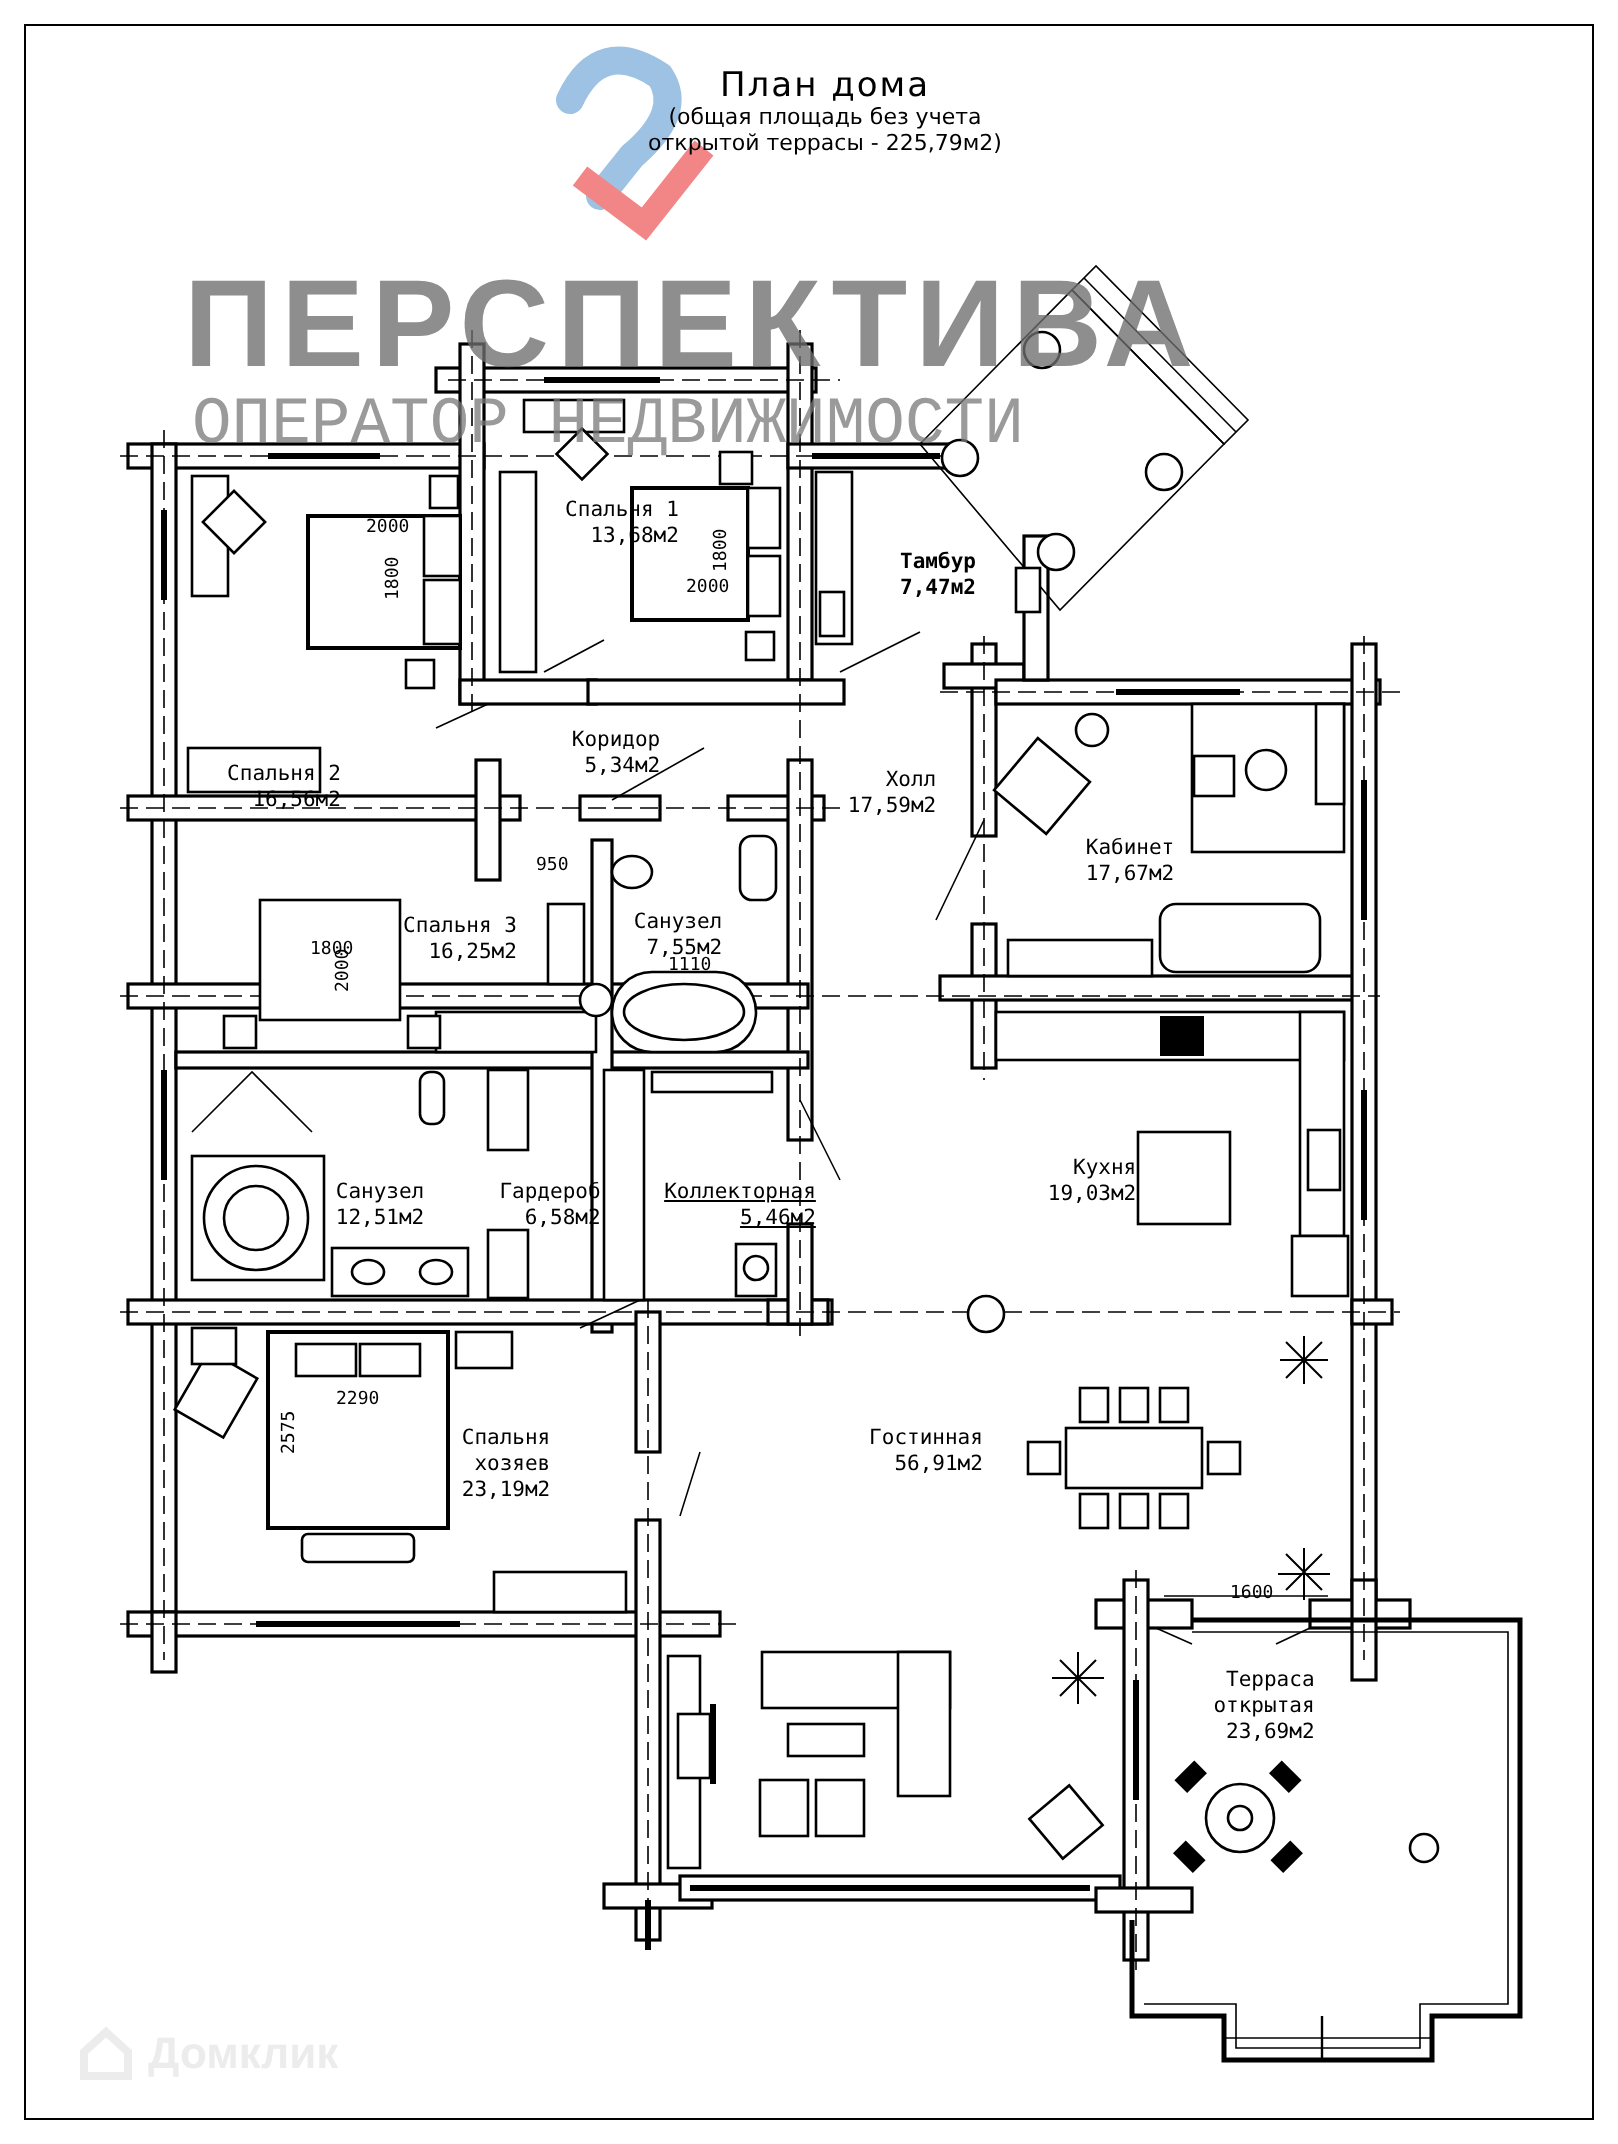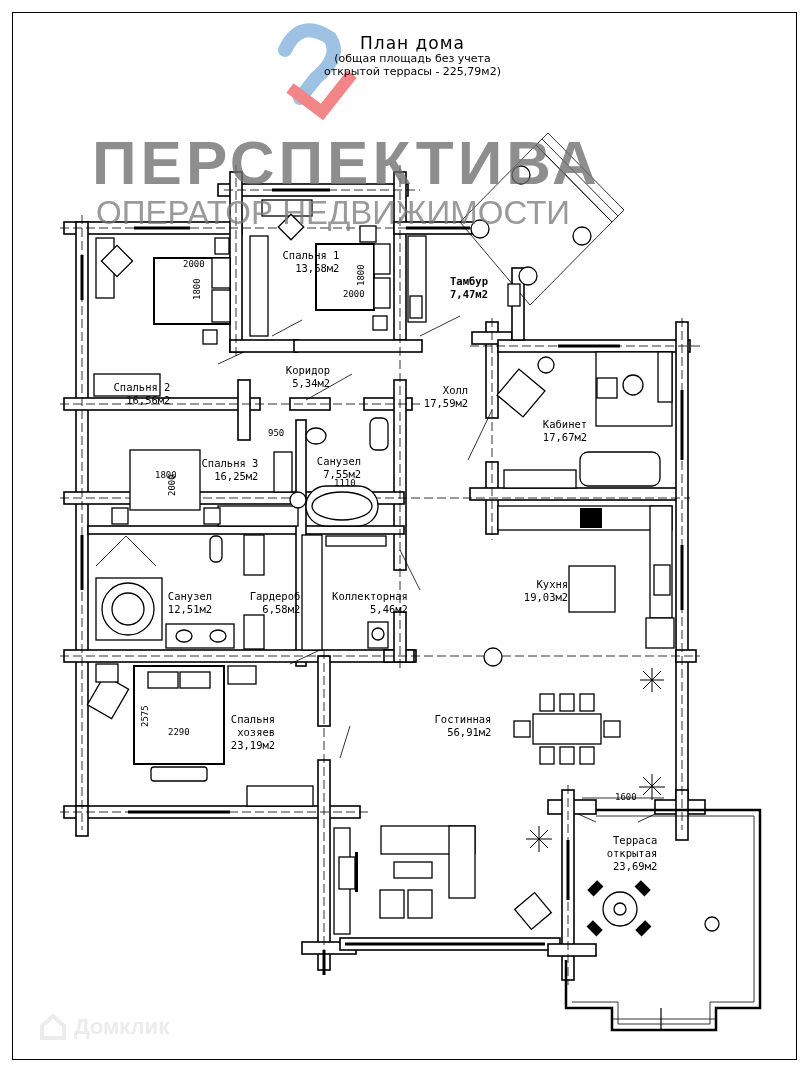--- a/index.html
+++ b/index.html
@@ -3,21 +3,21 @@
 <meta charset="utf-8">
 <style>
   html, body { margin: 0; padding: 0; background: #ffffff; }
   body { width: 809px; height: 1072px; position: relative; overflow: hidden; font-family: "DejaVu Sans", sans-serif; }
   #plan { position: absolute; left: 0; top: 0; width: 809px; height: 1072px; }
   .frame { position: absolute; left: 12px; top: 12px; width: 785px; height: 1048px; border: 1px solid #000; box-sizing: border-box; }
   .title { position: absolute; left: 0; width: 809px; text-align: center; font-family: "DejaVu Sans", sans-serif; color: #000; }
   .title-main { top: 33px; font-size: 17px; letter-spacing: 1px; padding-left: 8px; }
   .title-sub { top: 52px; font-size: 11px; line-height: 13px; padding-left: 8px; }
   .wm-big { position: absolute; left: 92px; top: 132px; font-family: "Liberation Sans", sans-serif; font-weight: bold; font-size: 62px; letter-spacing: 4px; color: rgba(110,110,110,0.78); line-height: 1; }
-  .wm-small { position: absolute; left: 96px; top: 196px; font-family: Liberation Sans, sans-serif; font-size: 33px; letter-spacing: 0px; color: rgba(120,120,120,0.75); line-height: 1; }
+  .wm-small { position: absolute; left: 96px; top: 196px; font-family: Liberation Mono, monospace; font-size: 33px; letter-spacing: 0px; color: rgba(120,120,120,0.75); line-height: 1; }
   .domclick { position: absolute; left: 38px; top: 1012px; font-family: "Liberation Sans", sans-serif; font-weight: bold; font-size: 22px; color: rgba(235,235,235,0.95); display: flex; align-items: center; gap: 6px; }
   .domclick svg { width: 30px; height: 30px; }
   .room { position: absolute; text-align: right; font-family: "DejaVu Sans Mono", monospace; font-size: 10.5px; line-height: 13px; color: #000; white-space: nowrap; transform: translateX(-50%); }
   .dim { position: absolute; font-family: "DejaVu Sans Mono", monospace; font-size: 9px; color: #000; line-height: 1; }
   .dim.v { transform: rotate(-90deg); transform-origin: left top; }
 </style>
 </head>
 <body>
 
 <div class="frame"></div>
@@ -323,21 +323,21 @@
   <div>7,55м2</div>
 </div>
 <div class="room" style="left:190px; top:590px;">
   <div>Санузел</div>
   <div>12,51м2</div>
 </div>
 <div class="room" style="left:275px; top:590px;">
   <div>Гардероб</div>
   <div>6,58м2</div>
 </div>
-<div class="room" style="left:370px; top:590px;">
+<div class="room" style="left:370px; top:590px;text-decoration:underline;">
   <div>Коллекторная</div>
   <div>5,46м2</div>
 </div>
 <div class="room" style="left:546px; top:578px;">
   <div>Кухня</div>
   <div>19,03м2</div>
 </div>
 <div class="room" style="left:253px; top:713px;">
   <div>Спальня</div>
   <div>хозяев</div>
@@ -354,15 +354,15 @@
 </div>
 
 <div class="dim" style="left:183px; top:260px;">2000</div>
 <div class="dim v" style="left:193px; top:300px;">1800</div>
 <div class="dim" style="left:343px; top:290px;">2000</div>
 <div class="dim v" style="left:357px; top:286px;">1800</div>
 <div class="dim" style="left:155px; top:471px;">1800</div>
 <div class="dim v" style="left:168px; top:496px;">2000</div>
 <div class="dim" style="left:268px; top:429px;">950</div>
 <div class="dim" style="left:334px; top:479px;">1110</div>
-<div class="dim" style="left:168px; top:728px;">2290</div>
+<div class="dim" style="left:168px; top:696px;">2290</div>
 <div class="dim v" style="left:141px; top:727px;">2575</div>
 <div class="dim" style="left:615px; top:793px;text-align:right;">1600</div>
 
 </body></html>

